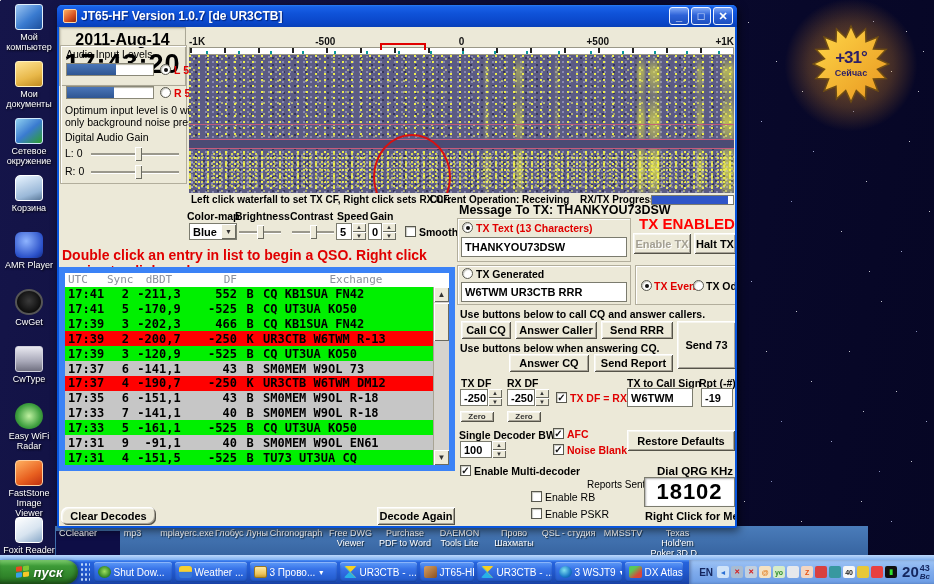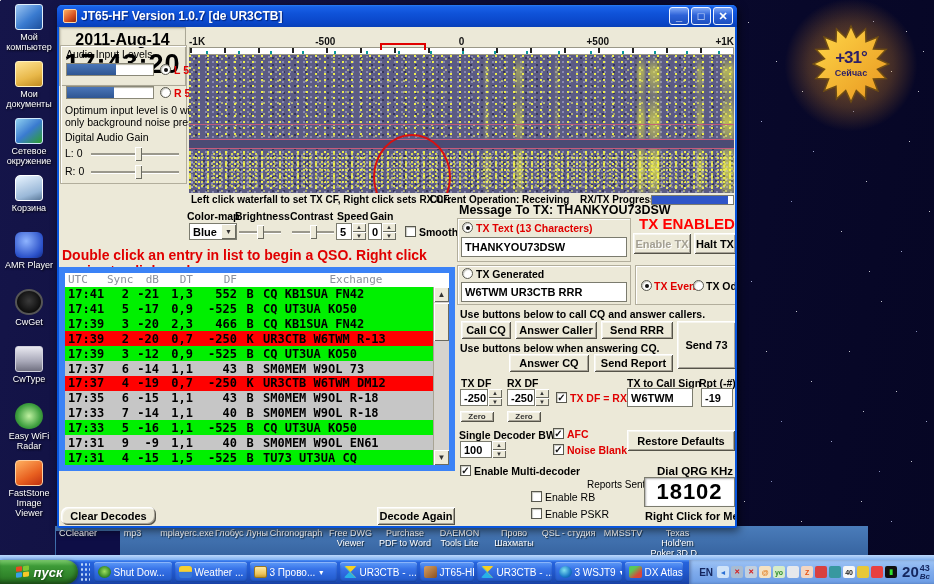--- a/index.html
+++ b/index.html
@@ -99,21 +99,21 @@
       font-size:11px;color:#8a909c;flex:none;}
   .drows{flex:1;display:flex;flex-direction:column;margin-right:16px;}
   .drow{flex:1;display:flex;align-items:center;font-family:"DejaVu Sans Mono","Liberation Mono",monospace;
       font-size:12px;font-weight:bold;color:#000;white-space:nowrap;}
   .drow.cq{background:#00f000;}
   .drow.mycall{background:#ff0000;}
   .drow.normal{background:#c6c6c6;}
   .c-utc{width:42px;padding-left:3px;}
   .c-sync{width:22px;text-align:right;}
   .c-db{width:30px;text-align:right;}
-  .c-dt{width:34px;text-align:right;}
+  .c-dt{width:34px;}
   .c-df{width:44px;text-align:right;}
   .c-mode{width:26px;text-align:center;}
   .c-ex{flex:1;}
   .scroll{position:absolute;right:0;top:14px;bottom:0;width:16px;background:#d6d3ce;
       border-left:1px solid #a8a494;}
   .sbtn{position:absolute;left:0;width:15px;height:15px;background:#ece9d8;color:#333;
       box-shadow:inset 1px 1px 0 #fff,inset -1px -1px 0 #6a6a60;font-size:8px;
       display:flex;align-items:center;justify-content:center;}
   .sthumb{position:absolute;left:0;top:16px;width:15px;height:38px;background:#ece9d8;
       box-shadow:inset 1px 1px 0 #fff,inset -1px -1px 0 #6a6a60;}
@@ -276,20 +276,24 @@
       <span>CwType</span>
     </div>
     <div class="dicon">
       <div class="di-img di-7"></div>
       <span>Easy WiFi Radar</span>
     </div>
     <div class="dicon">
       <div class="di-img di-8"></div>
       <span>FastStone Image Viewer</span>
     </div>
+    <div class="dicon">
+      <div class="di-img di-9"></div>
+      <span>Foxit Reader</span>
+    </div>
   </div>
 
 <div class="behind-band"></div>
 <div class="behind-dark"></div>
 <div id="bottom-labels">
     <div class="bottom-label" style="left: 50px;">CCleaner</div>
     <div class="bottom-label" style="left: 104.5px;">mp3</div>
     <div class="bottom-label" style="left: 159px;">mplayerc.exe</div>
     <div class="bottom-label" style="left: 213.5px;">Глобус Луны</div>
     <div class="bottom-label" style="left: 268px;">Chronograph</div>

